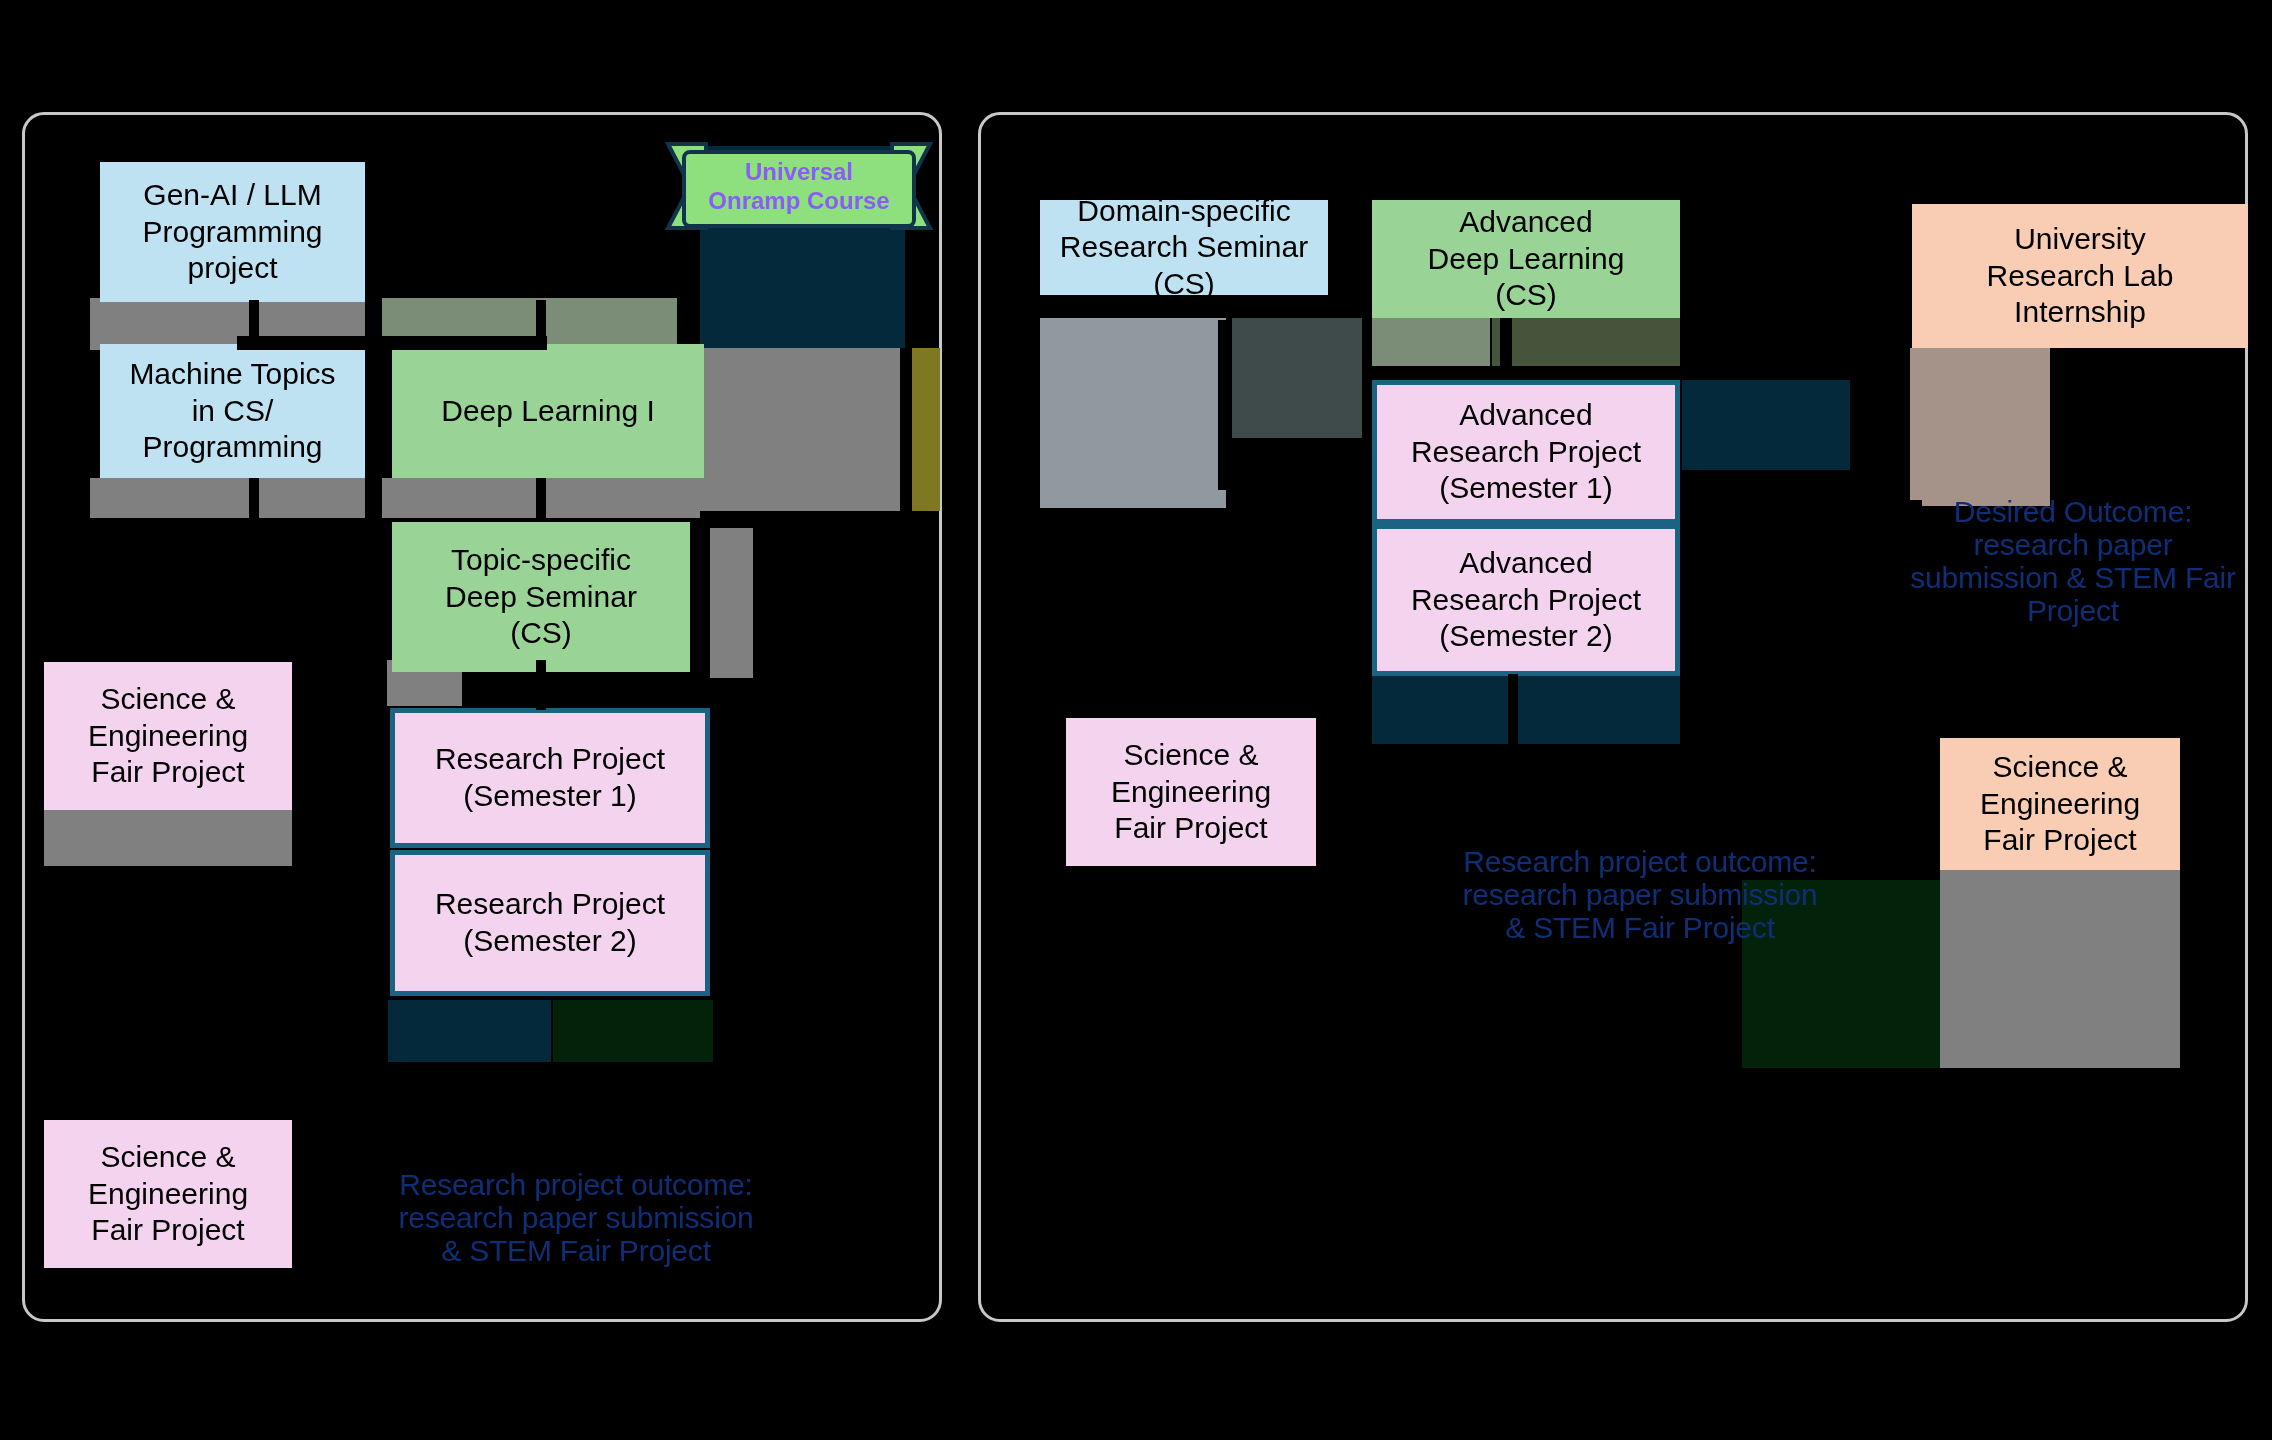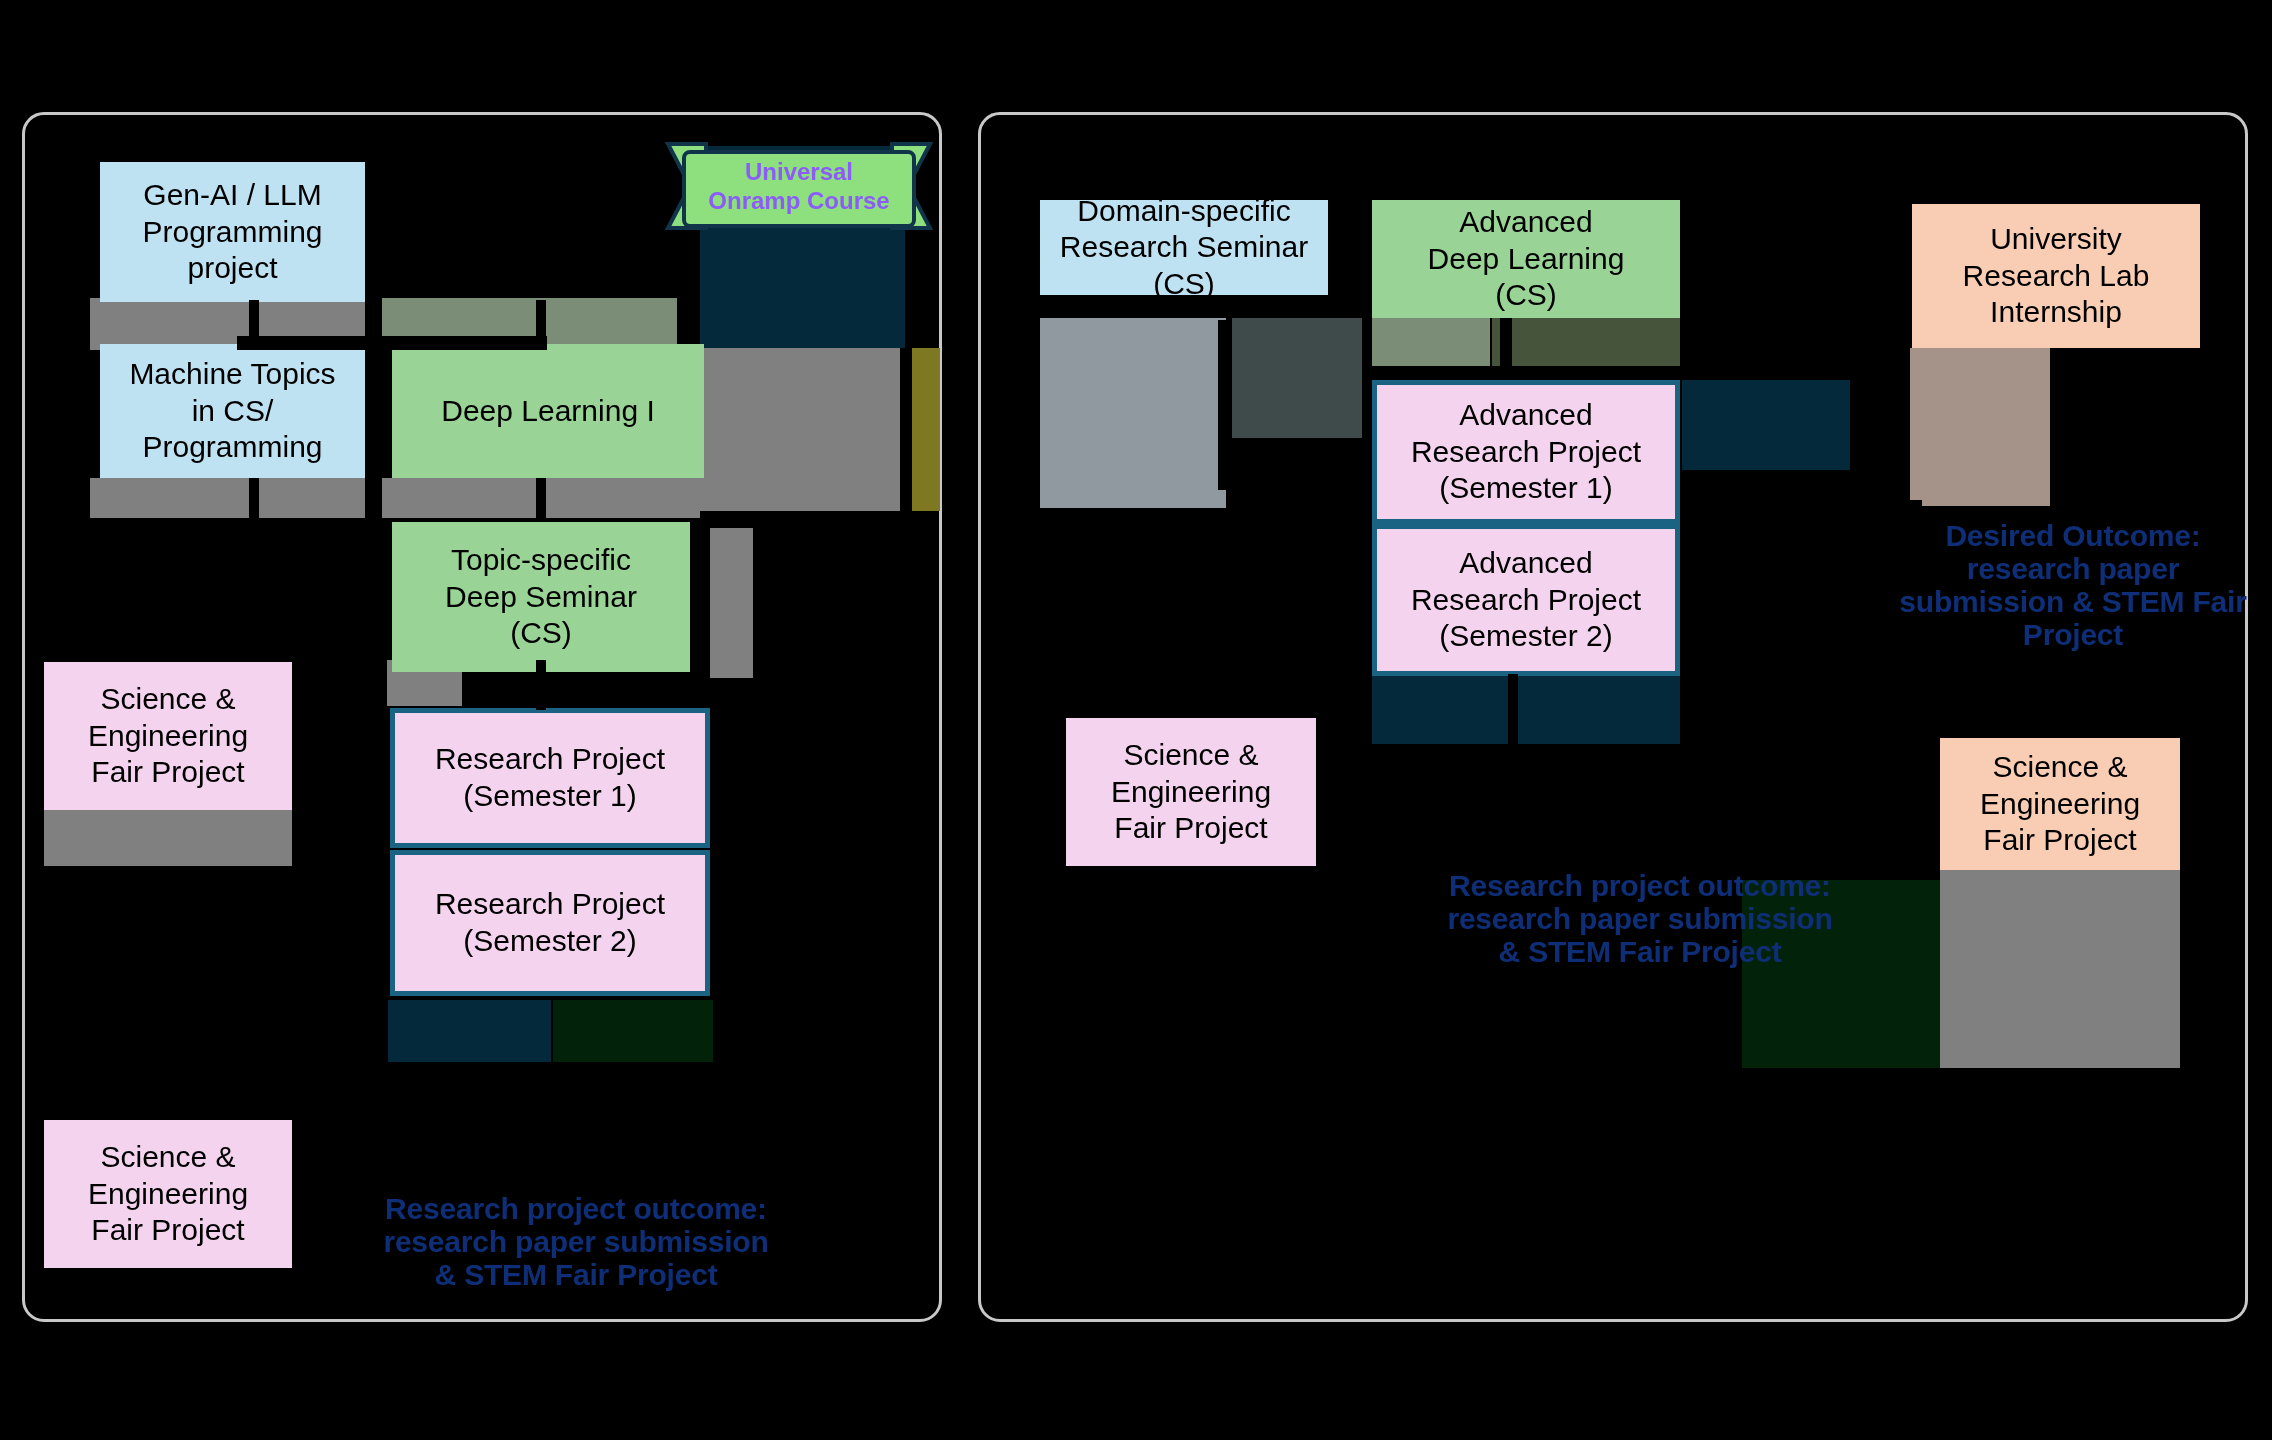--- a/index.html
+++ b/index.html
@@ -60,28 +60,27 @@
     display:flex; align-items:center; justify-content:center;
     text-align:center; font-weight:bold; font-size:24px;
     color:#8b5cf6; line-height:1.22; white-space:pre-line;
     z-index:7; pointer-events:none;
   }
 
   
   .outcome {
     position:absolute;
     color:#0e2f78;
-    font-weight:bold;
+    font-weight:normal;
     font-size:30px;
     line-height:1.1;
     text-align:center;
     white-space:pre-line;
     z-index:5;
     letter-spacing:-0.2px;
-    margin-top:24px;
   }
   .outcome-left  { left:366px;  top:1168px; width:420px; }
   .outcome-midr  { left:1340px; top:845px;  width:600px; }
   .outcome-right { left:1878px; top:495px;  width:390px; }
 </style>
 </head>
 <body>
 
 <div id="stage">
 
@@ -207,21 +206,21 @@
 Research Project
 (Semester 2)</span>
   </div>
 
   <div class="node pink shadowed" style="left:1066px; top:718px; width:250px; height:148px;">
     <span>Science &amp;
 Engineering
 Fair Project</span>
   </div>
 
-  <div class="node orange shadowed" style="left:1912px; top:204px; width:288px; height:144px;">
+  <div class="node orange shadowed" style="left:1912px; top:204px; width:336px; height:144px;">
     <span>University
 Research Lab
 Internship</span>
   </div>
 
   <div class="node orange shadowed" style="left:1940px; top:738px; width:240px; height:132px;">
     <span>Science &amp;
 Engineering
 Fair Project</span>
   </div>

